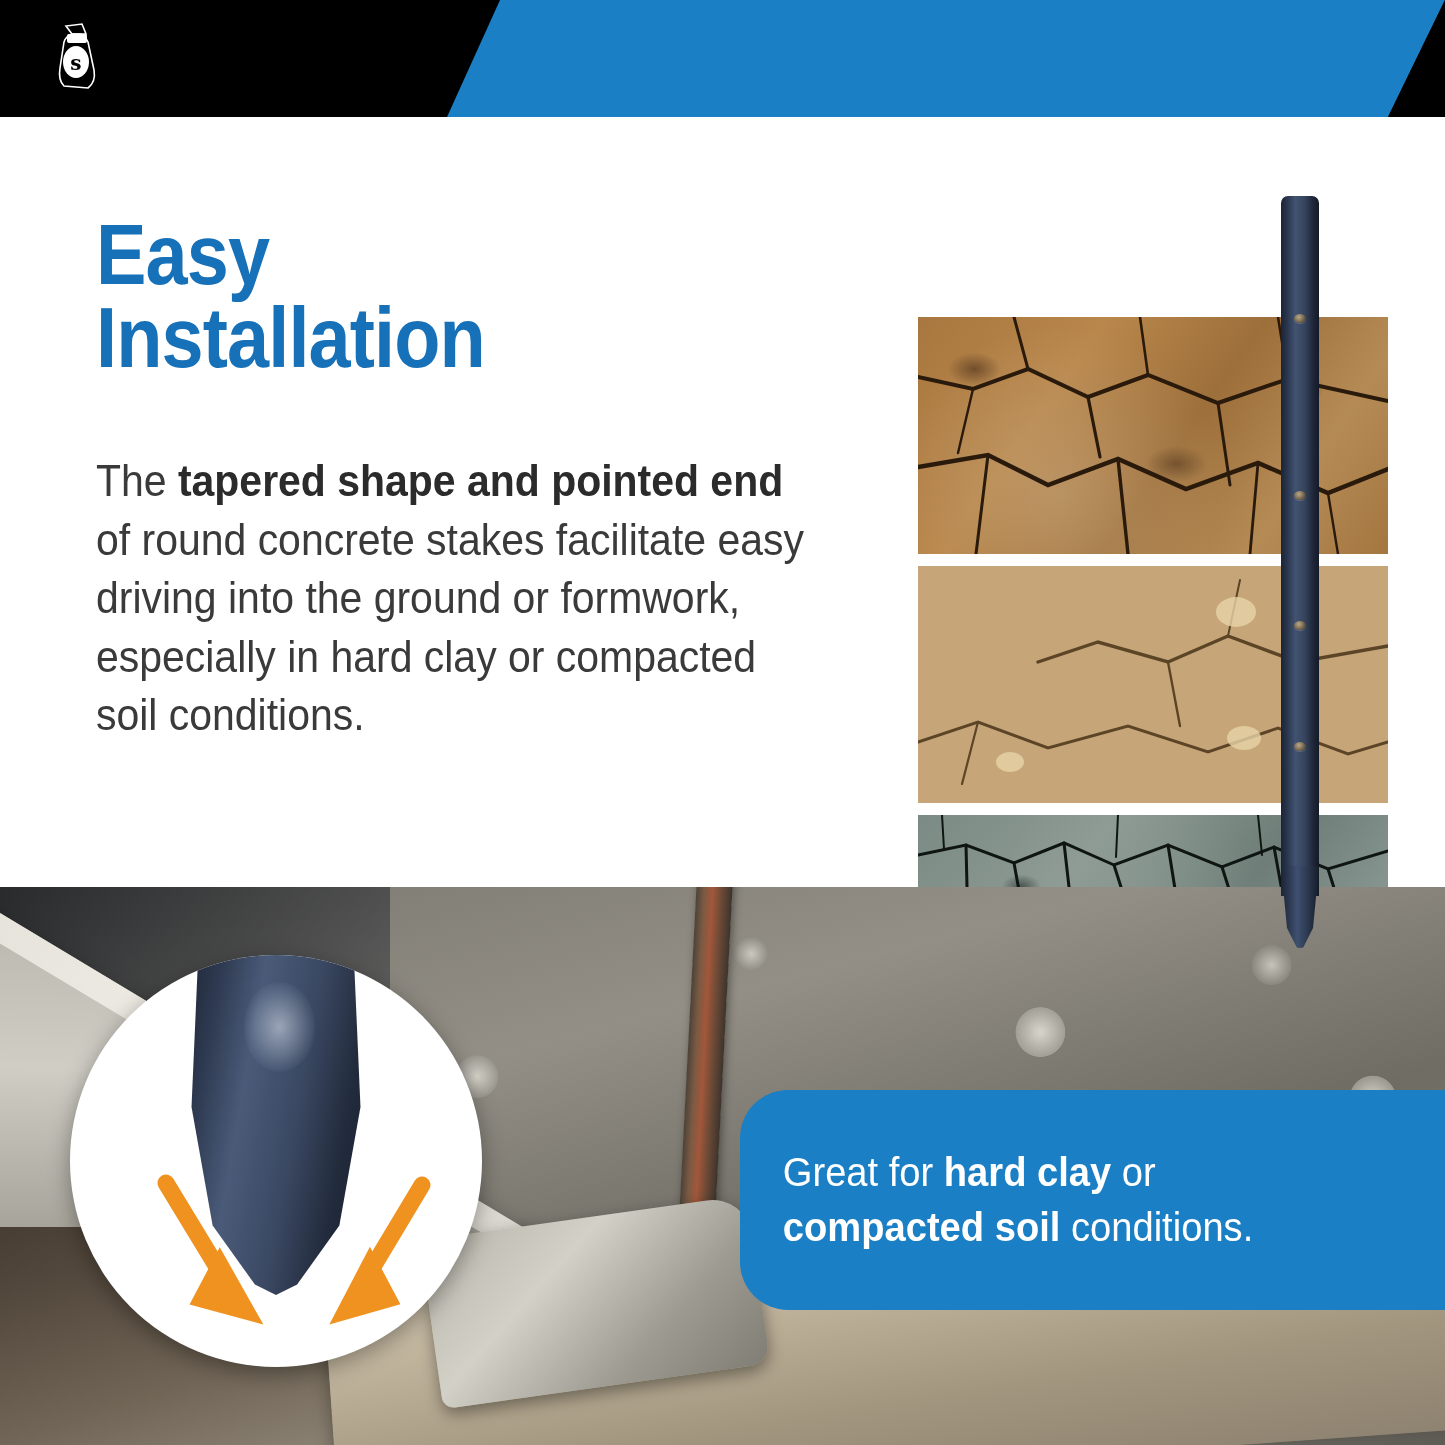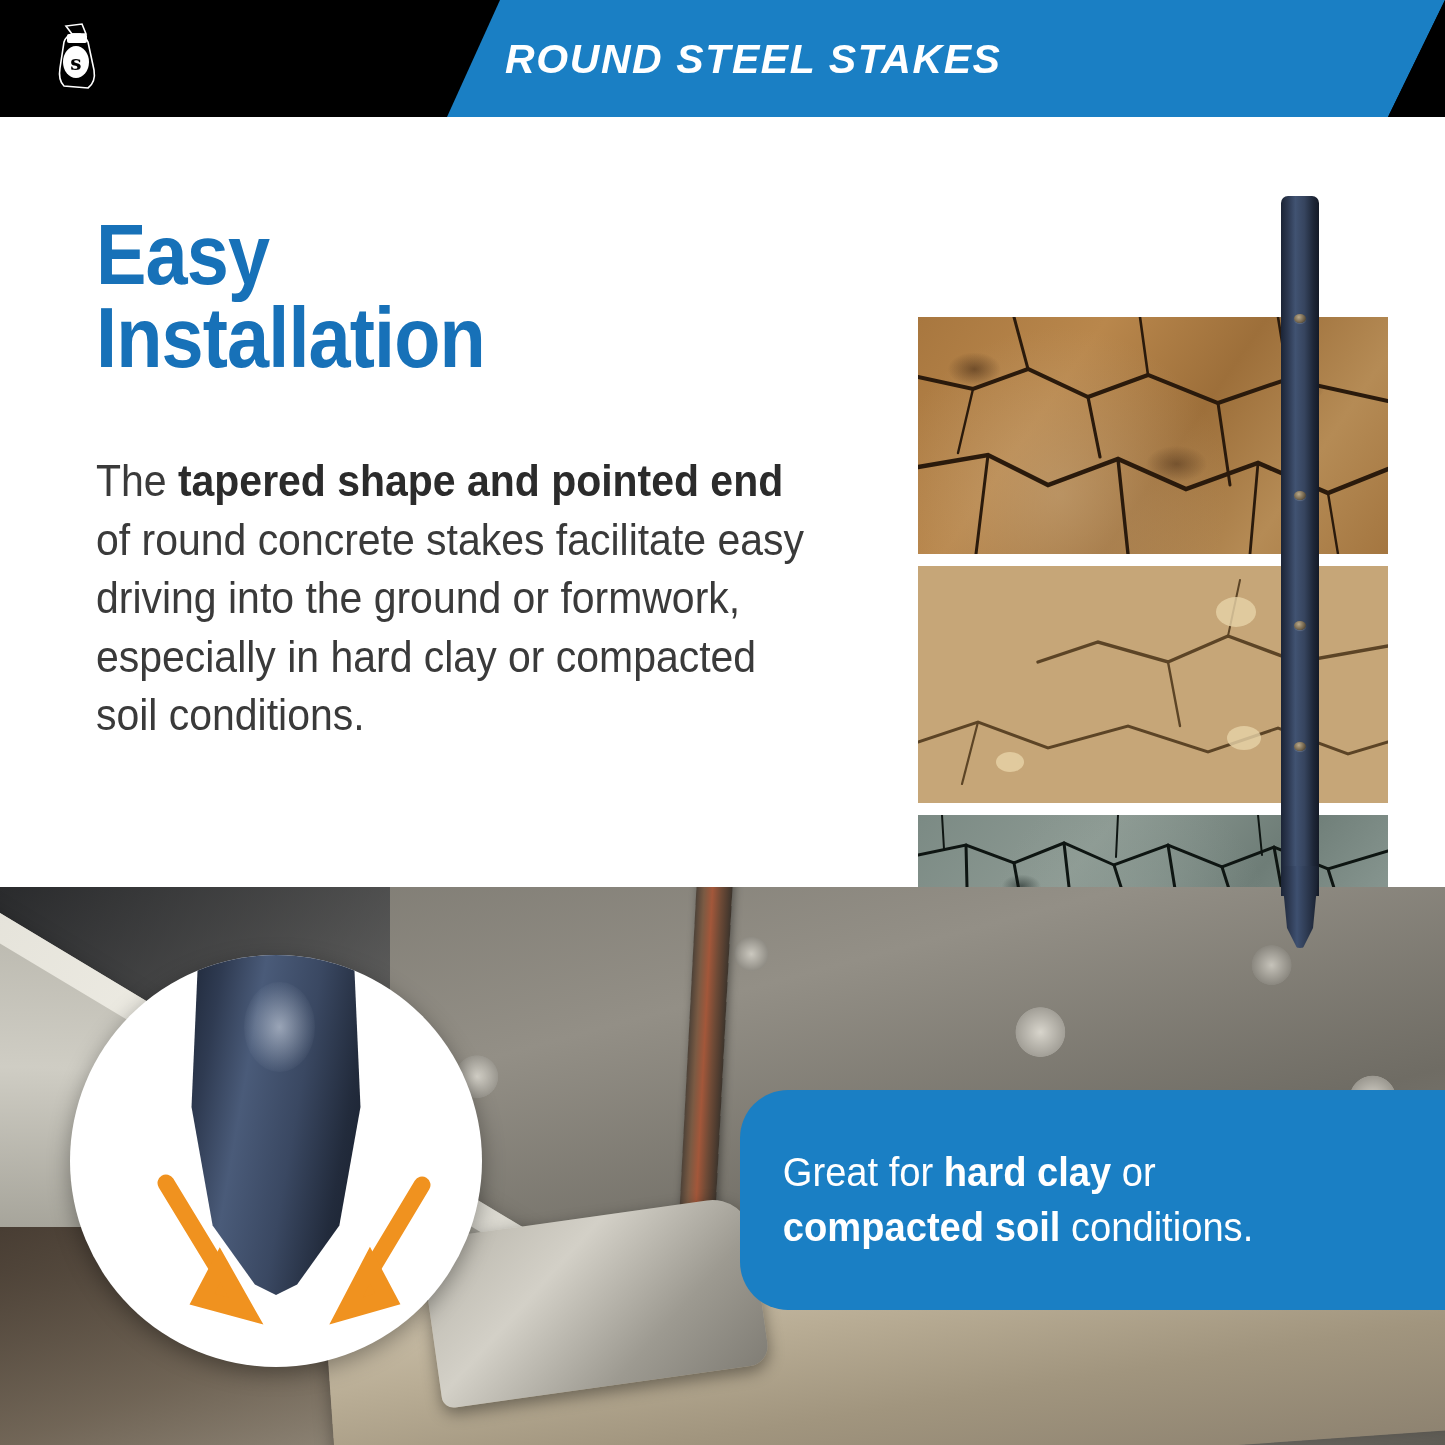--- a/index.html
+++ b/index.html
@@ -214,21 +214,20 @@
         <svg width="48" height="72" viewBox="0 0 48 72">
           <path d="M20 12 L14 4 L30 2 L34 12 Z" fill="none" stroke="#fff" stroke-width="1.6"></path>
           <path d="M20 12 Q14 14 12 20 L8 46 Q6 58 12 64 L36 66 Q44 60 42 48 L36 20 Q33 14 28 12 Z" fill="none" stroke="#fff" stroke-width="1.6"></path>
           <rect x="15" y="12" width="20" height="9" rx="2" fill="#fff"></rect>
           <ellipse cx="24" cy="40" rx="13" ry="16" fill="#fff"></ellipse>
           <text x="24" y="48" font-family="DejaVu Serif, serif" font-size="20" font-weight="bold" fill="#000" text-anchor="middle">s</text>
         </svg>
       </span>
     </div>
 
-    <div class="header-title">ROUND STEEL STAKES</div>
   </div>
 
   <div class="white-panel">
 
     <div class="headline">
       <span>Easy</span><br>
       <span>Installation</span>
     </div>
 
     <p class="body-copy">

